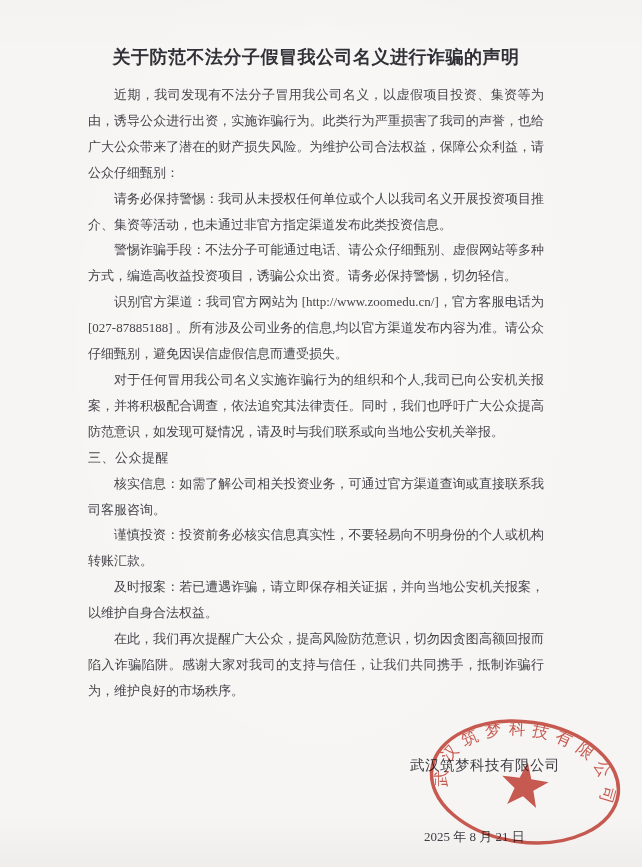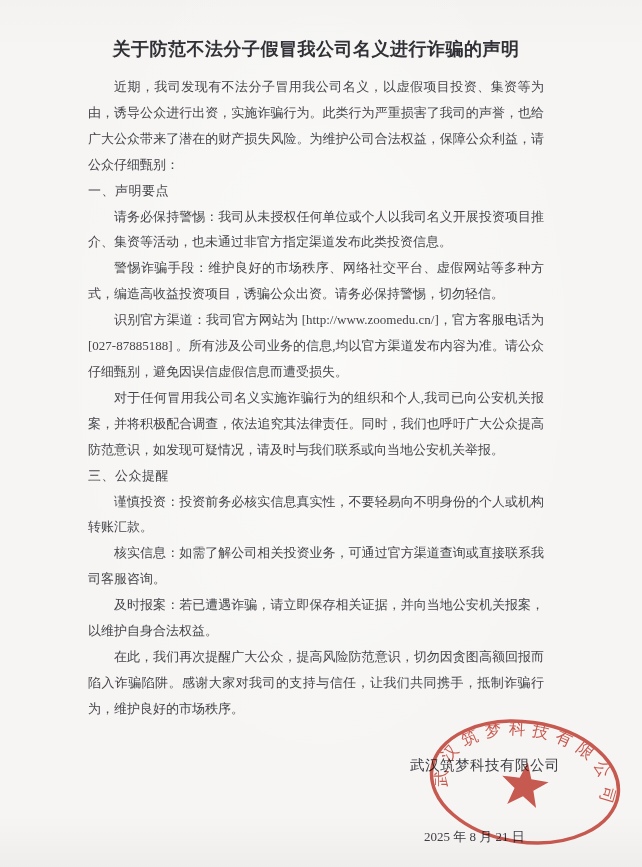--- a/index.html
+++ b/index.html
@@ -13,21 +13,21 @@
   
   .paper-overlay {
     position: absolute; inset: 0;
     background:
       radial-gradient(ellipse at 50% 40%, rgba(255,255,255,0.5) 0%, rgba(255,255,255,0) 60%),
       linear-gradient(180deg, rgba(0,0,0,0.012) 0%, rgba(0,0,0,0) 6%, rgba(0,0,0,0) 94%, rgba(0,0,0,0.03) 100%);
     pointer-events: none;
   }
   .doc {
     position: absolute;
-    left: 88px; top: 36px; width: 456px;
+    left: 88px; top: 44px; width: 456px;
     color: #45454b;
     font-size: 13px;
     line-height: 25.9px;
     text-align: justify;
     letter-spacing: 0px;
   }
   .doc h1 {
     margin: 0 0 12px 0;
     font-size: 18px;
     line-height: 26px;
@@ -73,28 +73,27 @@
 </style>
 </head>
 <body>
 
 <div class="paper-overlay"></div>
 
 <div class="doc">
   <h1>关于防范不法分子假冒我公司名义进行诈骗的声明</h1>
   <p class="indent">近期，我司发现有不法分子冒用我公司名义，以虚假项目投资、集资等为由，诱导公众进行出资，实施诈骗行为。此类行为严重损害了我司的声誉，也给广大公众带来了潜在的财产损失风险。为维护公司合法权益，保障公众利益，请公众仔细甄别：</p>
   <div id="sections">
-      <h2 class="sec-h">一、声明要点</h2>
       <p class="indent">请务必保持警惕：我司从未授权任何单位或个人以我司名义开展投资项目推介、集资等活动，也未通过非官方指定渠道发布此类投资信息。</p>
-      <p class="indent">警惕诈骗手段：维护良好的市场秩序、网络社交平台、虚假网站等多种方式，编造高收益投资项目，诱骗公众出资。请务必保持警惕，切勿轻信。</p>
+      <p class="indent">警惕诈骗手段：不法分子可能通过电话、请公众仔细甄别、虚假网站等多种方式，编造高收益投资项目，诱骗公众出资。请务必保持警惕，切勿轻信。</p>
       <p class="indent">识别官方渠道：我司官方网站为 [http://www.zoomedu.cn/]，官方客服电话为 [027-87885188] 。所有涉及公司业务的信息,均以官方渠道发布内容为准。请公众仔细甄别，避免因误信虚假信息而遭受损失。</p>
       <p class="indent">对于任何冒用我公司名义实施诈骗行为的组织和个人,我司已向公安机关报案，并将积极配合调查，依法追究其法律责任。同时，我们也呼吁广大公众提高防范意识，如发现可疑情况，请及时与我们联系或向当地公安机关举报。</p>
       <h2 class="sec-h">三、公众提醒</h2>
+      <p class="indent">核实信息：如需了解公司相关投资业务，可通过官方渠道查询或直接联系我司客服咨询。</p>
       <p class="indent">谨慎投资：投资前务必核实信息真实性，不要轻易向不明身份的个人或机构转账汇款。</p>
-      <p class="indent">核实信息：如需了解公司相关投资业务，可通过官方渠道查询或直接联系我司客服咨询。</p>
       <p class="indent">及时报案：若已遭遇诈骗，请立即保存相关证据，并向当地公安机关报案，以维护自身合法权益。</p>
     </div>
   <p class="indent">在此，我们再次提醒广大公众，提高风险防范意识，切勿因贪图高额回报而陷入诈骗陷阱。感谢大家对我司的支持与信任，让我们共同携手，抵制诈骗行为，维护良好的市场秩序。</p>
 </div>
 
 <div class="signature-company">武汉筑梦科技有限公司</div>
 <div class="signature-date">2025 年 8 月 21 日</div>
 
 <div class="stamp">
   <svg width="200" height="140" viewBox="0 0 200 140" xmlns="http://www.w3.org/2000/svg">

